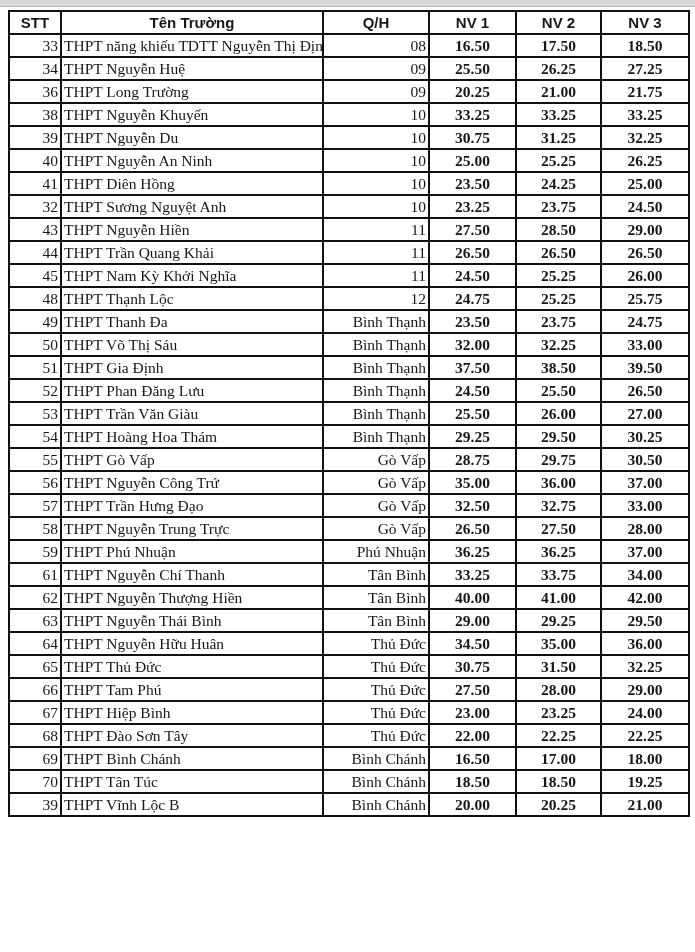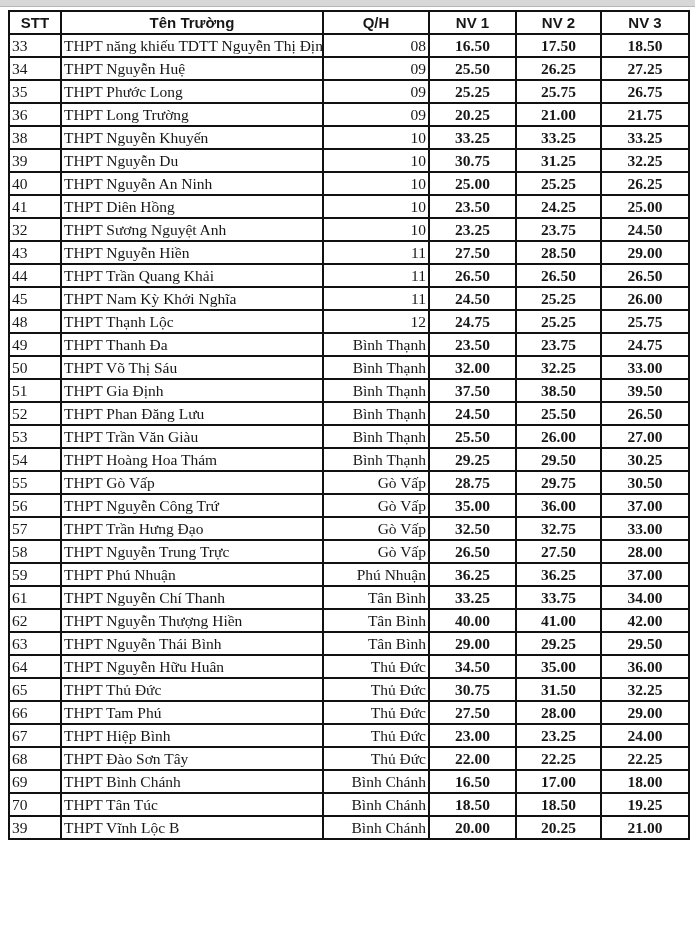--- a/index.html
+++ b/index.html
@@ -44,21 +44,21 @@
     font-weight: bold;
     font-size: 15px;
     text-align: center;
     padding: 1px 2px;
   }
   table.scores td {
     font-family: "Liberation Serif", serif;
     font-size: 15.5px;
     padding: 1px 2px;
   }
-  td.c0 { text-align: left; }
+  td.c0 { text-align: right; }
   td.c1 { text-align: left; padding-left: 5px; }
   td.c2 { text-align: right; }
   td.c3, td.c4, td.c5 { text-align: center; font-weight: bold; }
   .footer {
     position: absolute;
     top: 933px;
     left: 0;
     width: 695px;
     text-align: center;
     font-family: "Liberation Serif", serif;
@@ -102,28 +102,20 @@
         </tr>
         <tr>
           <td class="c0">34</td>
           <td class="c1">THPT Nguyễn Huệ</td>
           <td class="c2">09</td>
           <td class="c3">25.50</td>
           <td class="c4">26.25</td>
           <td class="c5">27.25</td>
         </tr>
         <tr>
-          <td class="c0">35</td>
-          <td class="c1">THPT Phước Long</td>
-          <td class="c2">09</td>
-          <td class="c3">25.25</td>
-          <td class="c4">25.75</td>
-          <td class="c5">26.75</td>
-        </tr>
-        <tr>
           <td class="c0">36</td>
           <td class="c1">THPT Long Trường</td>
           <td class="c2">09</td>
           <td class="c3">20.25</td>
           <td class="c4">21.00</td>
           <td class="c5">21.75</td>
         </tr>
         <tr>
           <td class="c0">38</td>
           <td class="c1">THPT Nguyễn Khuyến</td>

